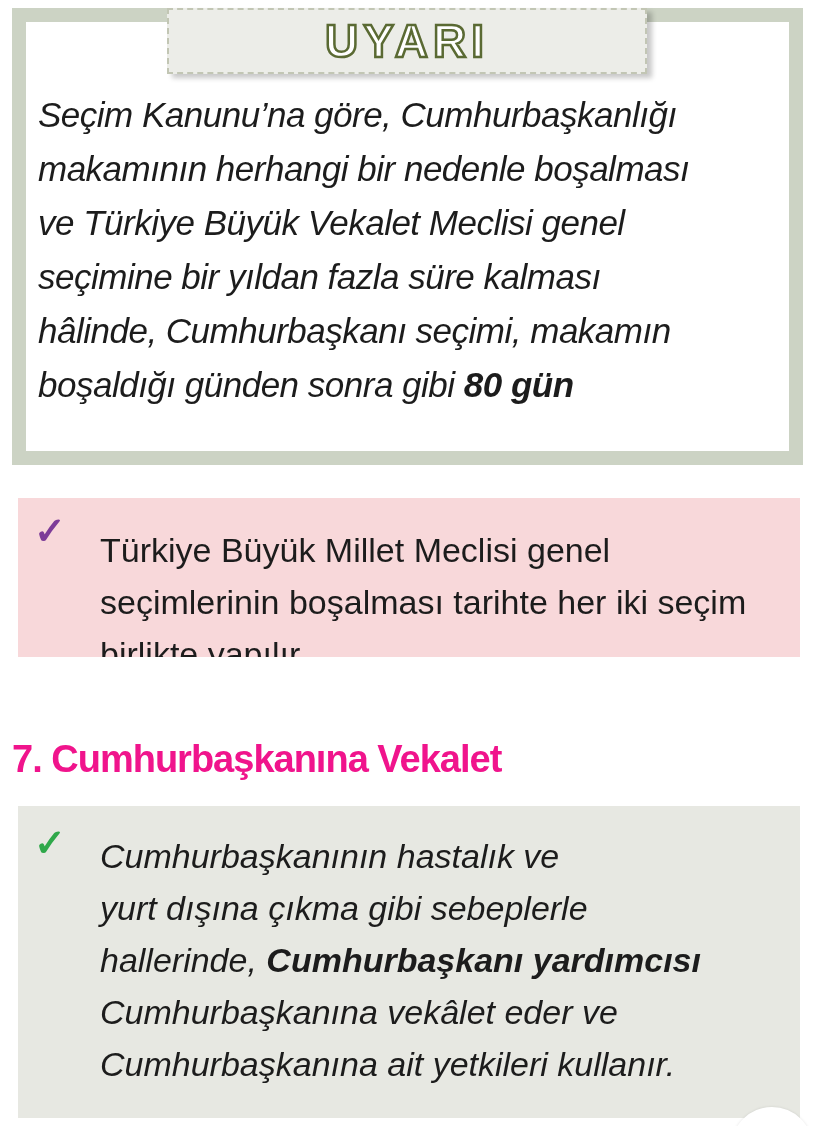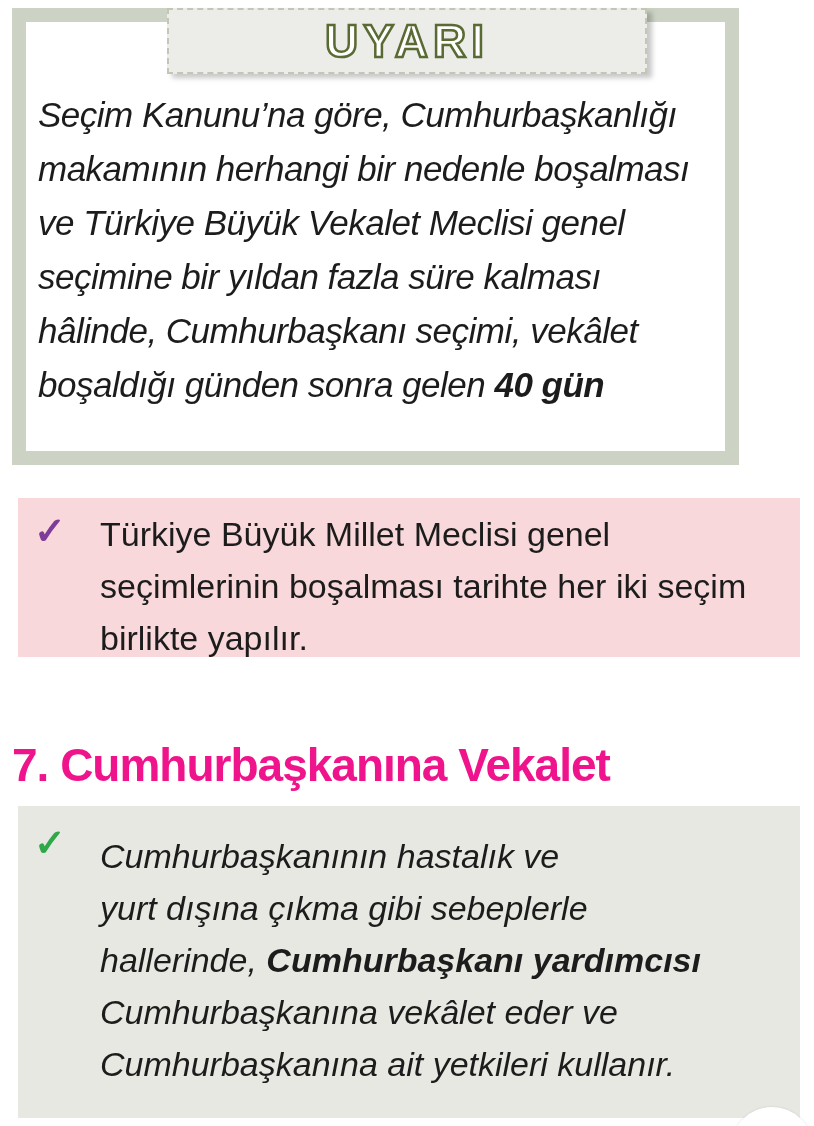--- a/index.html
+++ b/index.html
@@ -14,21 +14,21 @@
     height: 1126px;
     background: #ffffff;
     overflow: hidden;
   }
 
   
   .warning-box {
     position: absolute;
     left: 12px;
     top: 8px;
-    width: 727px;
+    width: 791px;
     height: 457px;
     box-sizing: border-box;
     border: 14px solid var(--sage-border, #ccd3c4);
     background: #ffffff;
   }
   .warning-text {
     padding: 66px 6px 0 12px;
     font-style: italic;
     font-size: 35px;
     line-height: 54px;
@@ -93,31 +93,31 @@
   }
   .gray-note .check-icon {
     top: 18px;
     color: var(--green-check, #2fa84a);
   }
   .note-text {
     margin-left: 82px;
     font-size: 34px;
     color: var(--body-text, #1c1c1c);
   }
-  .pink-note .note-text { padding-top: 10px;  line-height: 52px; }
+  .pink-note .note-text { padding-top: 26px;  line-height: 52px; }
   .gray-note .note-text { padding-top: 24px;  line-height: 52px; font-style: italic; }
   .note-text .text-line { white-space: nowrap; }
   .text-line b { font-weight: bold; }
 
   
   .section-heading {
     position: absolute;
     left: 12px;
     top: 738px;
-    font-size: 46px;
+    font-size: 38px;
     font-weight: bold;
     letter-spacing: -1px;
     color: var(--heading-pink, #f0148c);
     white-space: nowrap;
   }
 
   
   .page-curl {
     position: absolute;
     left: 731px;
@@ -134,22 +134,22 @@
 <body>
 
 <div id="page">
 
   <div class="warning-box">
     <div class="warning-text">
         <div class="text-line"><span>Seçim Kanunu’na göre, Cumhurbaşkanlığı</span></div>
         <div class="text-line"><span>makamının herhangi bir nedenle boşalması</span></div>
         <div class="text-line"><span>ve Türkiye Büyük Vekalet Meclisi genel</span></div>
         <div class="text-line"><span>seçimine bir yıldan fazla süre kalması</span></div>
-        <div class="text-line"><span>hâlinde, Cumhurbaşkanı seçimi, vekâlet</span></div>
-        <div class="text-line"><span>boşaldığı günden sonra gelen </span><b>40 gün</b><span></span></div>
+        <div class="text-line"><span>hâlinde, Cumhurbaşkanı seçimi, makamın</span></div>
+        <div class="text-line"><span>boşaldığı günden sonra gibi </span><b>80 gün</b><span></span></div>
       </div>
   </div>
 
   <div class="uyari-header">
     <span class="uyari-title">UYARI</span>
   </div>
 
   <div class="note-box pink-note">
     <span class="check-icon">✓</span>
     <div class="note-text">

